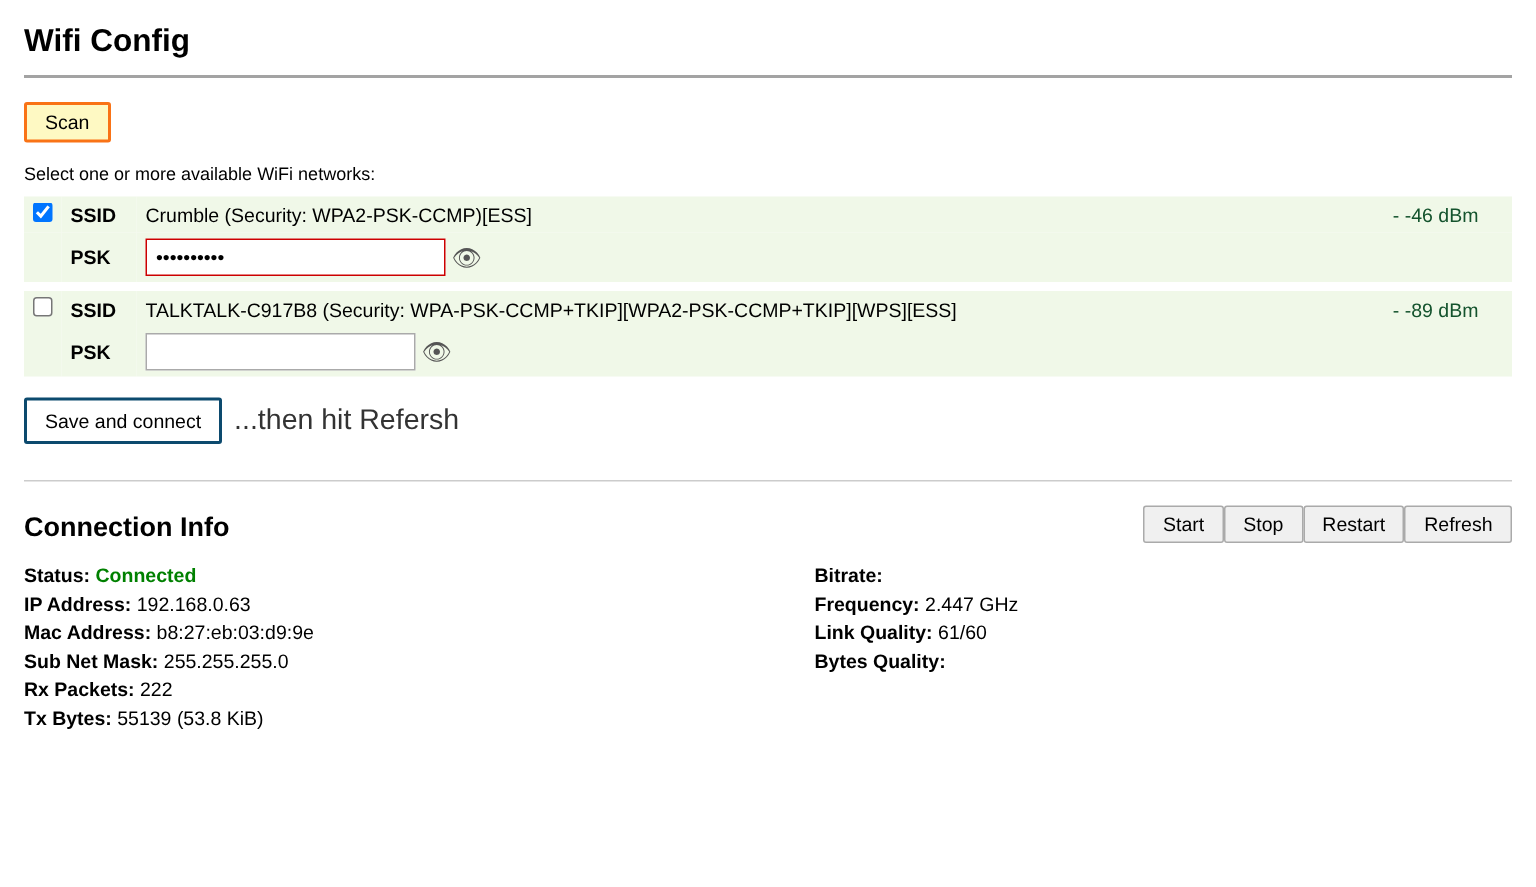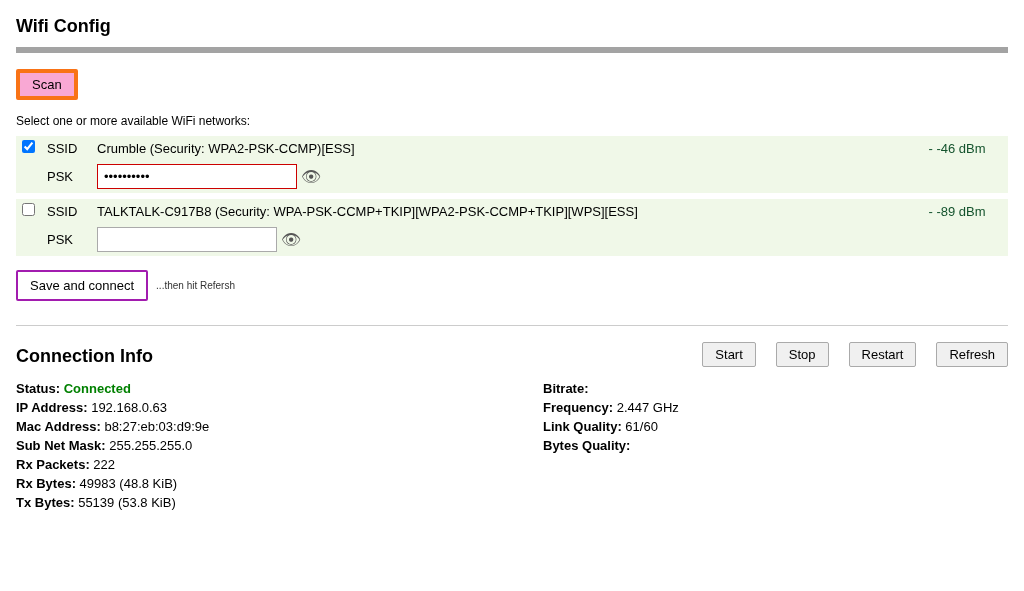--- a/index.html
+++ b/index.html
@@ -4,31 +4,31 @@
   <style>
     * { box-sizing: border-box; margin: 0; padding: 0; }
     body {
       font-family: Arial, sans-serif;
       font-size: 13px;
       background: #fff;
       color: #000;
       padding: 16px;
     }
     h1.page-title {
-      font-size: 18px;
+      font-size: 21px;
       font-weight: bold;
       margin-bottom: 16px;
-      border-bottom: 6px solid #a3a3a3;
+      border-bottom: 2px solid #a3a3a3;
       padding-bottom: 10px;
     }
     .scan-btn {
       padding: 4px 12px;
       font-size: 13px;
-      border: 4px solid #f97316;
-      background: #f9a8d4;
+      border: 2px solid #f97316;
+      background: #fef9c3;
       cursor: pointer;
       border-radius: 2px;
       margin-bottom: 14px;
     }
     .select-label {
       font-size: 12px;
       margin-bottom: 8px;
       font-weight: normal;
     }
     .wifi-table {
@@ -37,21 +37,21 @@
       margin-bottom: 14px;
     }
     .wifi-row {
       background: #f0f8e8;
     }
     .wifi-row td {
       padding: 4px 6px;
       vertical-align: middle;
     }
     .wifi-row .label-cell {
-      font-weight: normal;
+      font-weight: bold;
       width: 50px;
     }
     .wifi-row .signal-cell {
       text-align: center;
       color: #14532d;
     }
     .psk-input {
       padding: 4px 6px;
       font-size: 13px;
       border: 1px solid #aaa;
@@ -67,29 +67,29 @@
       font-size: 16px;
       color: #555;
     }
     .checkbox-cell {
       width: 24px;
       text-align: center;
     }
     .save-connect-btn {
       padding: 6px 12px;
       font-size: 13px;
-      border: 2px solid #a21caf;
+      border: 2px solid #0c4a6e;
       background: #fff;
       cursor: pointer;
       border-radius: 2px;
       font-weight: normal;
       margin-right: 8px;
     }
     .hint-text {
-      font-size: 10px;
+      font-size: 19px;
       color: #333;
     }
     .actions-row {
       display: flex;
       align-items: center;
       margin-bottom: 24px;
     }
     .divider {
       border: none;
       border-top: 1px solid #ccc;
@@ -103,21 +103,21 @@
       justify-content: space-between;
       align-items: flex-end;
       margin-bottom: 14px;
     }
     h2.conn-title {
       font-size: 18px;
       font-weight: bold;
     }
     .conn-buttons {
       display: flex;
-      gap: 20px;
+      gap: 0;
     }
     .conn-btn {
       padding: 4px 12px;
       font-size: 13px;
       border: 1px solid #aaa;
       background: #f0f0f0;
       cursor: pointer;
       border-radius: 2px;
     }
     .conn-info-grid {
@@ -236,24 +236,20 @@
       </p>
       <p>
         <span class="info-label">Sub Net Mask:</span>
         <span>255.255.255.0</span>
       </p>
       <p>
         <span class="info-label">Rx Packets:</span>
         <span>222</span>
       </p>
       <p>
-        <span class="info-label">Rx Bytes:</span>
-        <span>49983 (48.8 KiB)</span>
-      </p>
-      <p>
         <span class="info-label">Tx Bytes:</span>
         <span>55139 (53.8 KiB)</span>
       </p>
     </div>
     <div class="conn-info-col">
       <p>
         <span class="info-label">Bitrate:</span>
         <span></span>
       </p>
       <p>

